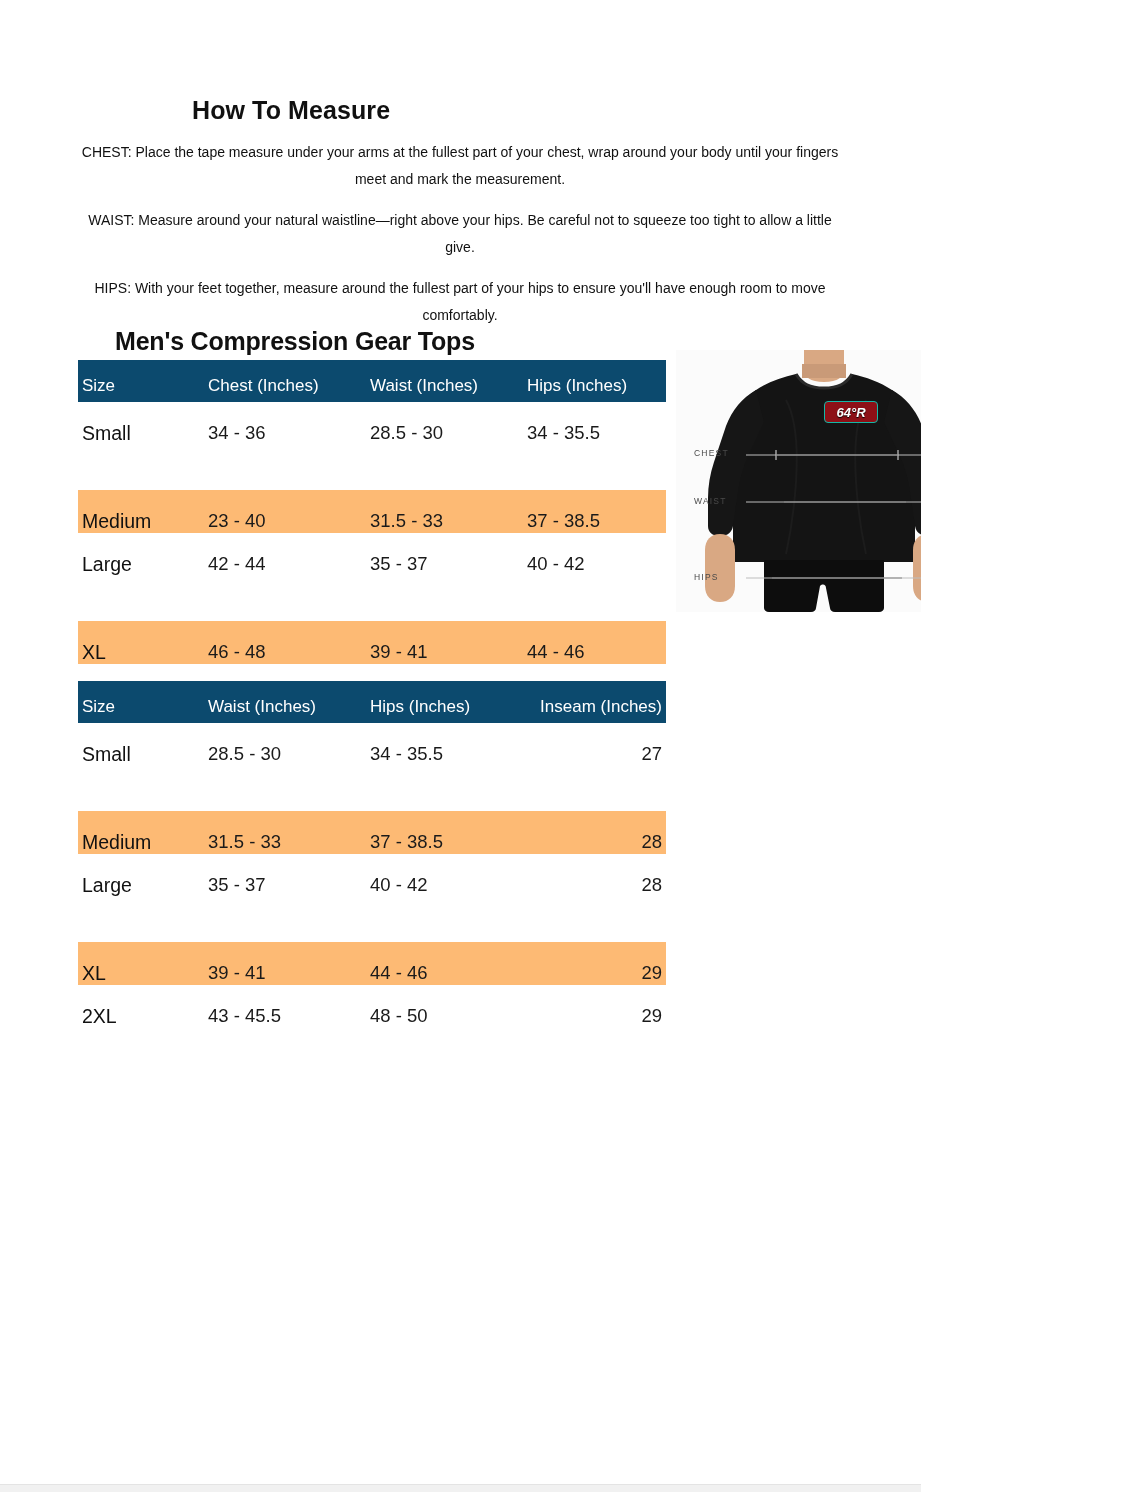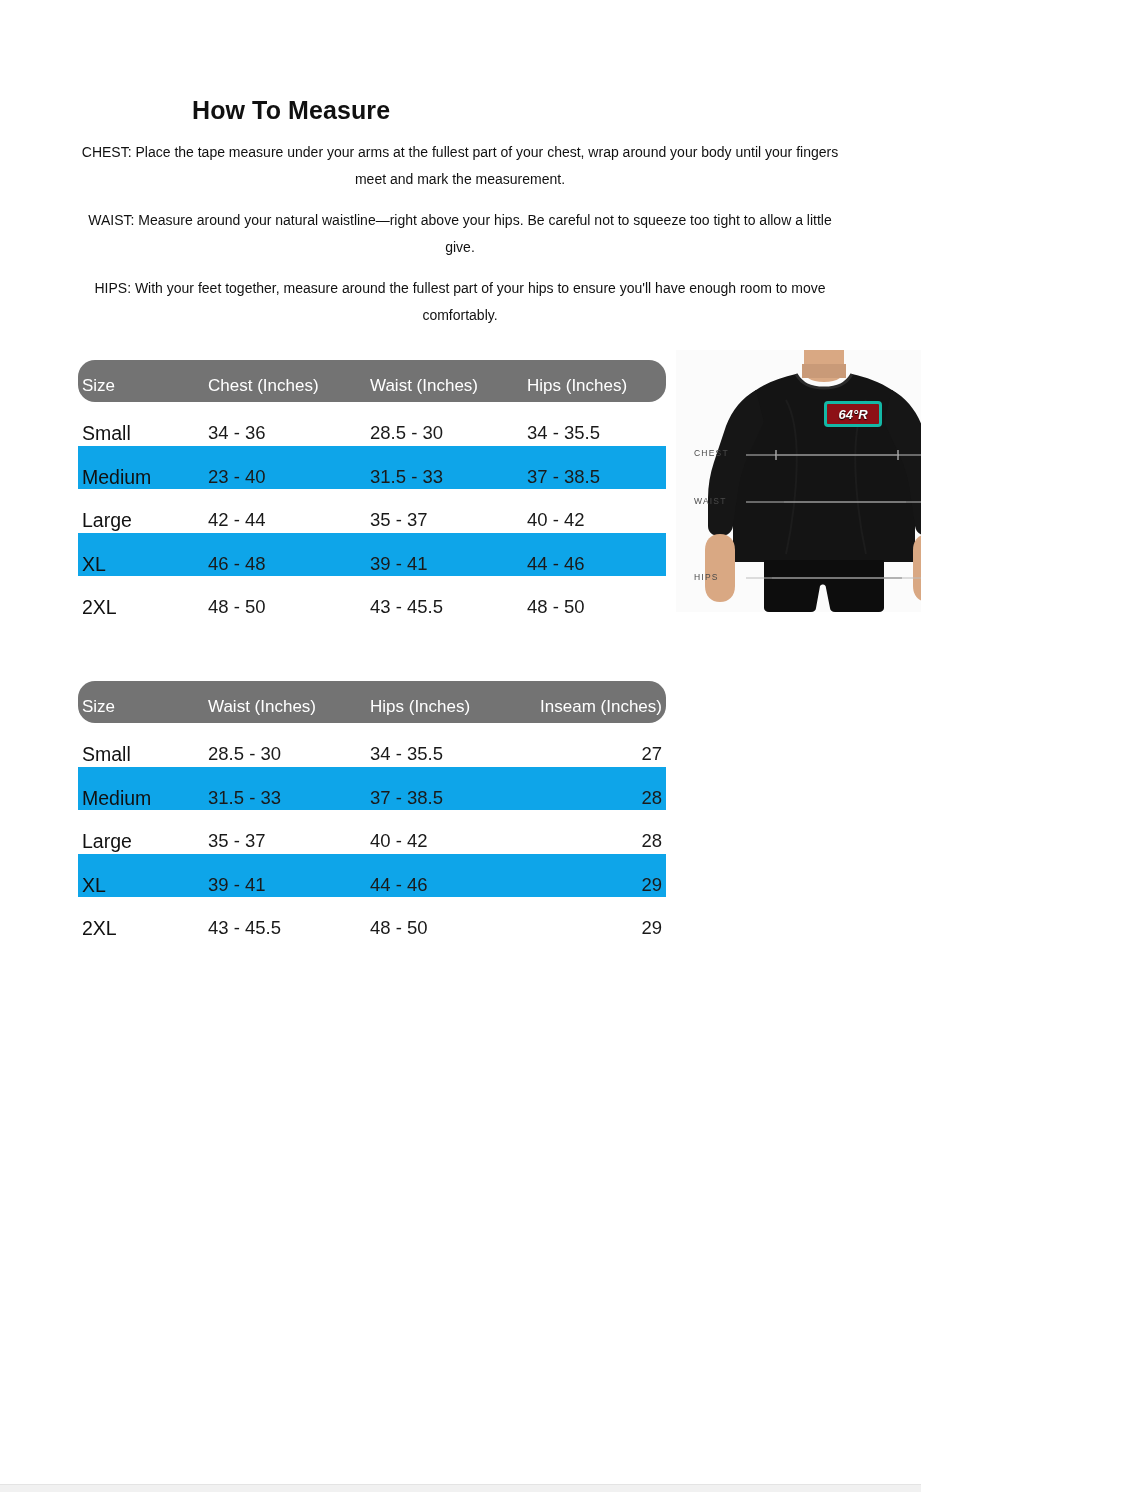--- a/index.html
+++ b/index.html
@@ -66,36 +66,35 @@
     position: absolute;
     left: 78px;
     width: 588px;
   }
   #tops-table { top: 360px; }
   #bottoms-table { top: 681px; }
 
   .thead {
     position: relative;
     height: 42px;
-    background: #737373;
-    border-radius: 17px;
+    background: #0c4a6e;
   }
   .thead .cell {
     position: absolute;
     bottom: 6px;
     color: #ffffff;
     font-size: 17px;
     white-space: nowrap;
   }
   .tbody { position: relative; }
   .trow {
     position: relative;
     height: 43.5px;
   }
-  .trow.shaded { background: #0ea5e9; }
+  .trow.shaded { background: #fdba74; margin-top: 44px; }
   .trow .cell {
     position: absolute;
     top: 20px;
     font-size: 18.5px;
     color: #1a1a1a;
     white-space: nowrap;
   }
   .trow .cell.size {
     font-size: 19.5px;
     color: #111;
@@ -133,21 +132,21 @@
   #lbl-hips  { left: 18px; top: 222px; }
 
   .badge {
     position: absolute;
     left: 148px;
     top: 51px;
     width: 52px;
     height: 20px;
     background: #8d1016;
     border-radius: 4px;
-    border: 3px solid #14b8a6;
+    border: 1px solid #14b8a6;
     display: flex;
     align-items: center;
     justify-content: center;
     overflow: hidden;
   }
   .badge-text {
     color: #ffffff;
     font-size: 13px;
     font-weight: bold;
     font-style: italic;
@@ -161,20 +160,21 @@
 
 <div class="page">
 
   <div class="howto">
     <div class="howto-title">How To Measure</div>
     <p class="howto-p">CHEST: Place the tape measure under your arms at the fullest part of your chest, wrap around your  body until your fingers meet and mark the measurement.</p>
     <p class="howto-p">WAIST: Measure around your natural waistline—right above your hips. Be careful not to squeeze  too tight to allow a little give.</p>
     <p class="howto-p">HIPS: With your feet together, measure around the fullest part of your hips to ensure you'll have  enough room to move comfortably.</p>
   </div>
 
+  <div class="sec-title" id="tops-title">Men's Compression Gear Tops</div>
 
   <div class="sizetable" id="tops-table">
     <div class="thead">
       <span class="cell c-size">Size</span>
       <span class="cell c-1">Chest (Inches)</span>
       <span class="cell c-2">Waist (Inches)</span>
       <span class="cell c-3">Hips (Inches)</span>
     </div>
     <div class="tbody">
       <div class="trow">

